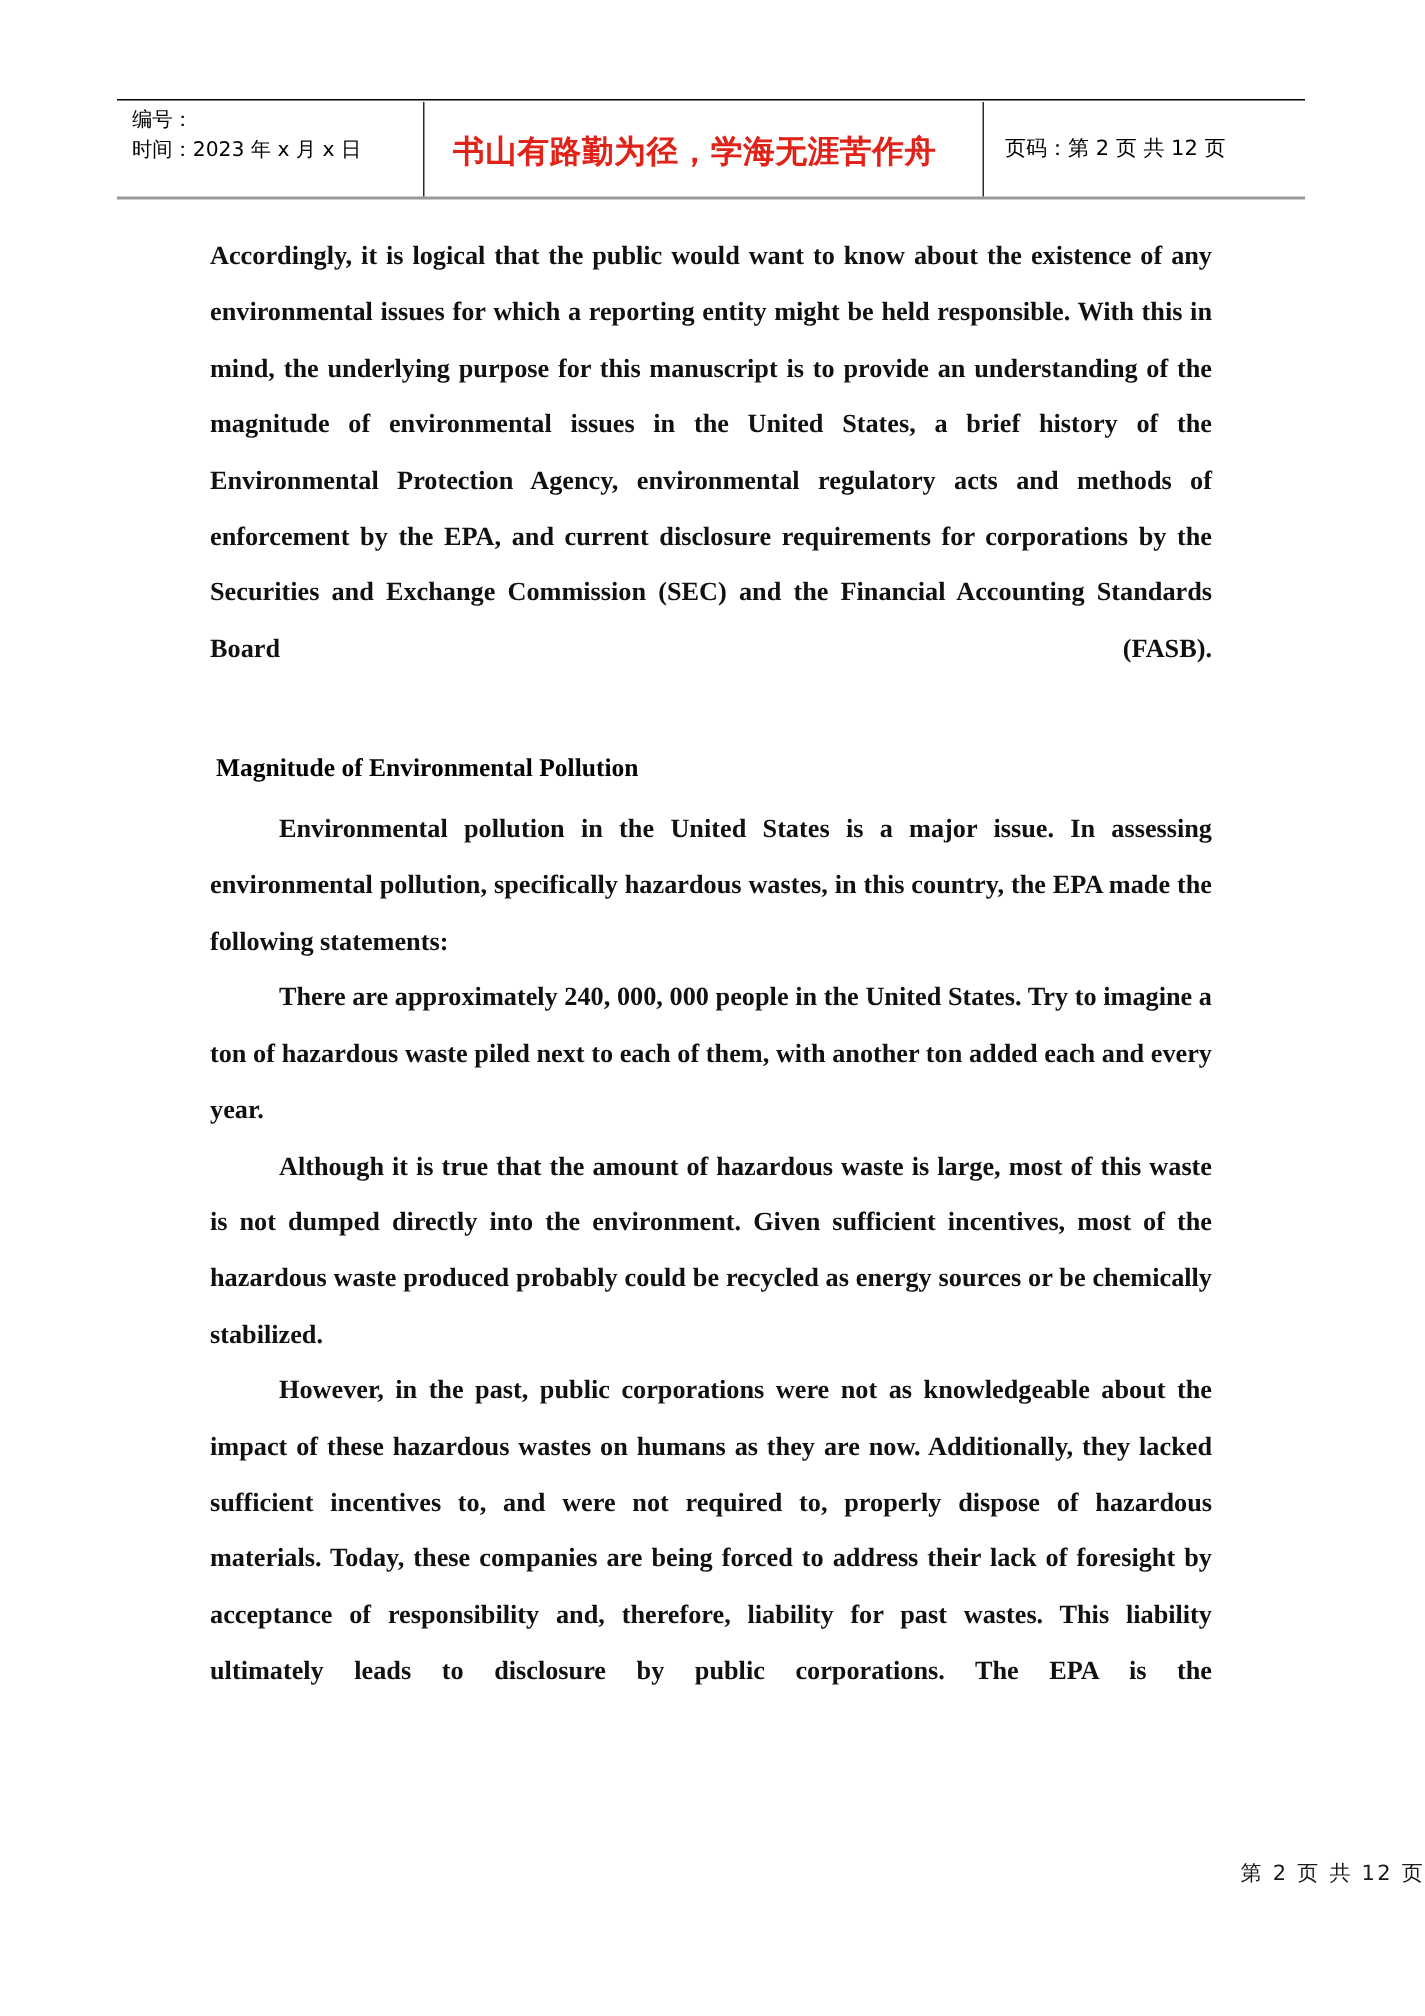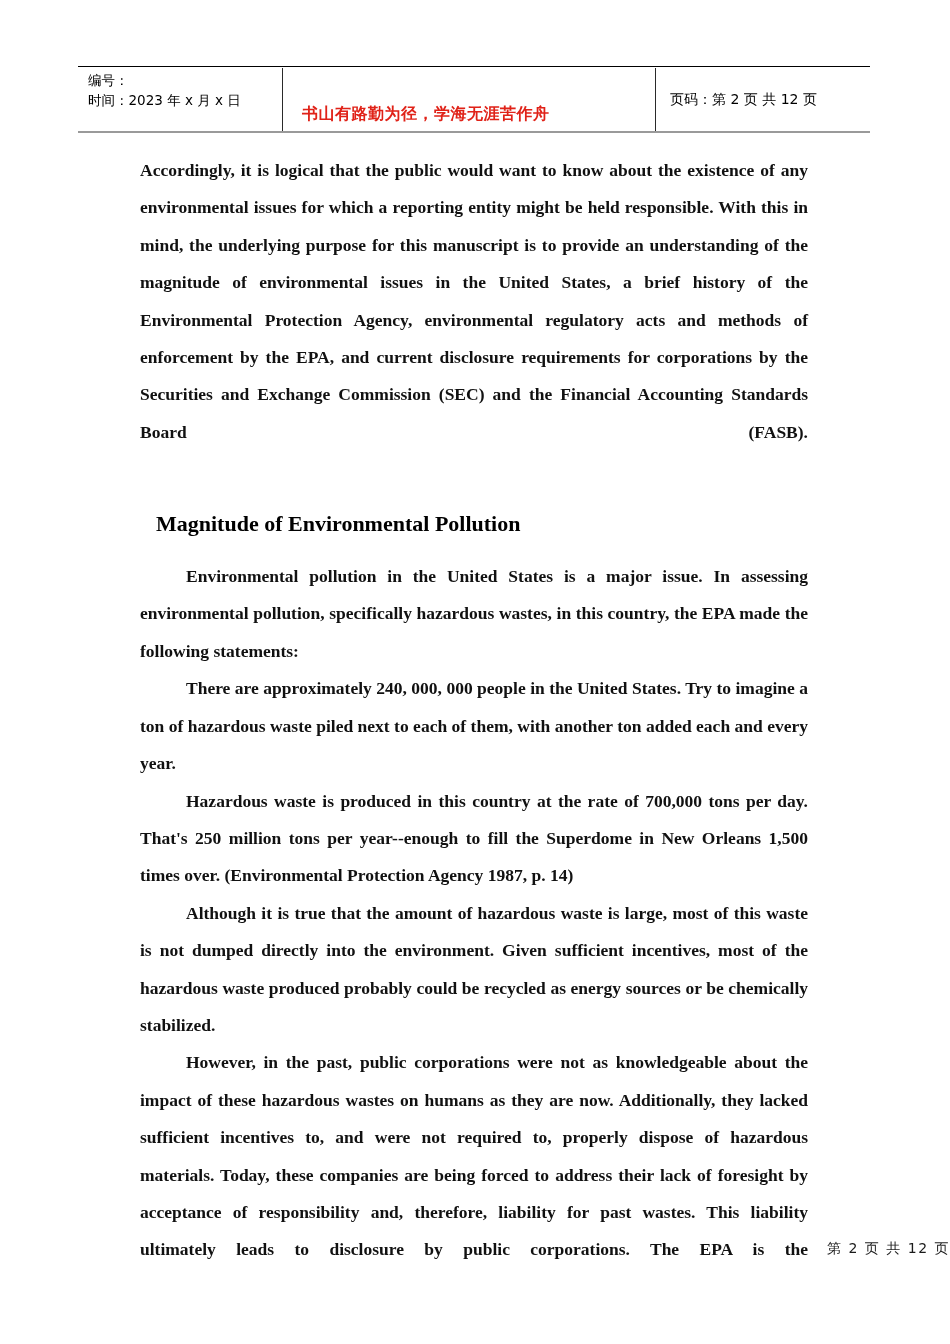--- a/index.html
+++ b/index.html
@@ -63,24 +63,23 @@
   .hdr-cell-left {
     left: 88px;
     top: 71px;
   }
 
   .hdr-cell-mid {
     left: 302px;
     top: 86px;
     font-family: "DejaVu Serif", "Liberation Serif", serif;
     font-weight: bold;
-    font-size: 16px;
+    font-size: 21px;
     color: #e02218;
     letter-spacing: 0.5px;
-    margin-top: 16px;
   }
 
   .hdr-cell-right {
     left: 670px;
     top: 89px;
     font-size: 14px;
   }
 
   
   .body-block {
@@ -98,22 +97,22 @@
     text-justify: inter-word;
     color: #111111;
     font-weight: bold;
   }
 
   .para.indent {
     text-indent: 46px;
   }
 
   .heading {
-    margin: 16px;
-    font-size: 22px;
+    margin: 4px;
+    font-size: 17px;
     font-weight: bold;
     line-height: 37.4px;
     text-align: left;
     color: #000000;
   }
 
   
   .para.continued::after {
     content: "";
     display: inline-block;
@@ -152,20 +151,19 @@
 
   <div class="hdr-cell hdr-cell-mid" style="color: rgb(224, 34, 24);">书山有路勤为径，学海无涯苦作舟</div>
 
   <div class="hdr-cell hdr-cell-right">页码：第 2 页  共 12 页</div>
 
   <div class="body-block">
     <p class="para continued">Accordingly, it is logical that the public would want to know about the existence of any environmental issues for which a reporting entity might be held responsible. With this in mind, the underlying purpose for this manuscript is to provide an understanding of the magnitude of environmental issues in the United States, a brief history of the Environmental Protection Agency, environmental regulatory acts and methods of enforcement by the EPA, and current disclosure requirements for corporations by the Securities and Exchange Commission (SEC) and the Financial Accounting Standards Board (FASB).</p>
     <h2 class="heading">Magnitude of Environmental Pollution</h2>
     <p class="para indent">Environmental pollution in the United States is a major issue. In assessing environmental pollution, specifically hazardous wastes, in this country, the EPA made the following statements:</p>
     <p class="para indent">There are approximately 240, 000, 000 people in the United States. Try to imagine a ton of hazardous waste piled next to each of them, with another ton added each and every year.</p>
-    <p class="para indent">Hazardous waste is produced in this country at the rate of 700,000 tons per day. That's 250 million tons per year--enough to fill the Superdome in New Orleans 1,500 times over. (Environmental Protection Agency 1987, p. 14)</p>
     <p class="para indent">Although it is true that the amount of hazardous waste is large, most of this waste is not dumped directly into the environment. Given sufficient incentives, most of the hazardous waste produced probably could be recycled as energy sources or be chemically stabilized.</p>
     <p class="para indent continued">However, in the past, public corporations were not as knowledgeable about the impact of these hazardous wastes on humans as they are now. Additionally, they lacked sufficient incentives to, and were not required to, properly dispose of hazardous materials. Today, these companies are being forced to address their lack of foresight by acceptance of responsibility and, therefore, liability for past wastes. This liability ultimately leads to disclosure by public corporations. The EPA is the</p>
   </div>
 
   <div class="footer">第 2 页 共 12 页</div>
 
 </div>
 
 </body></html>

